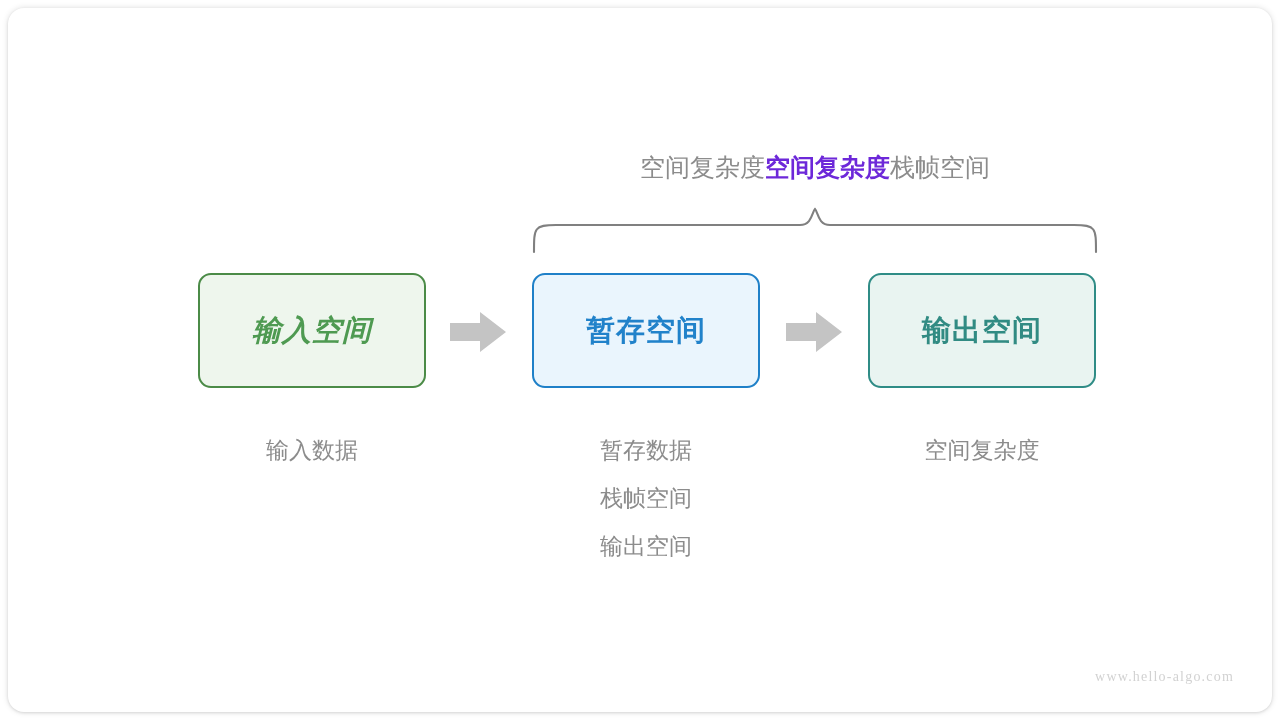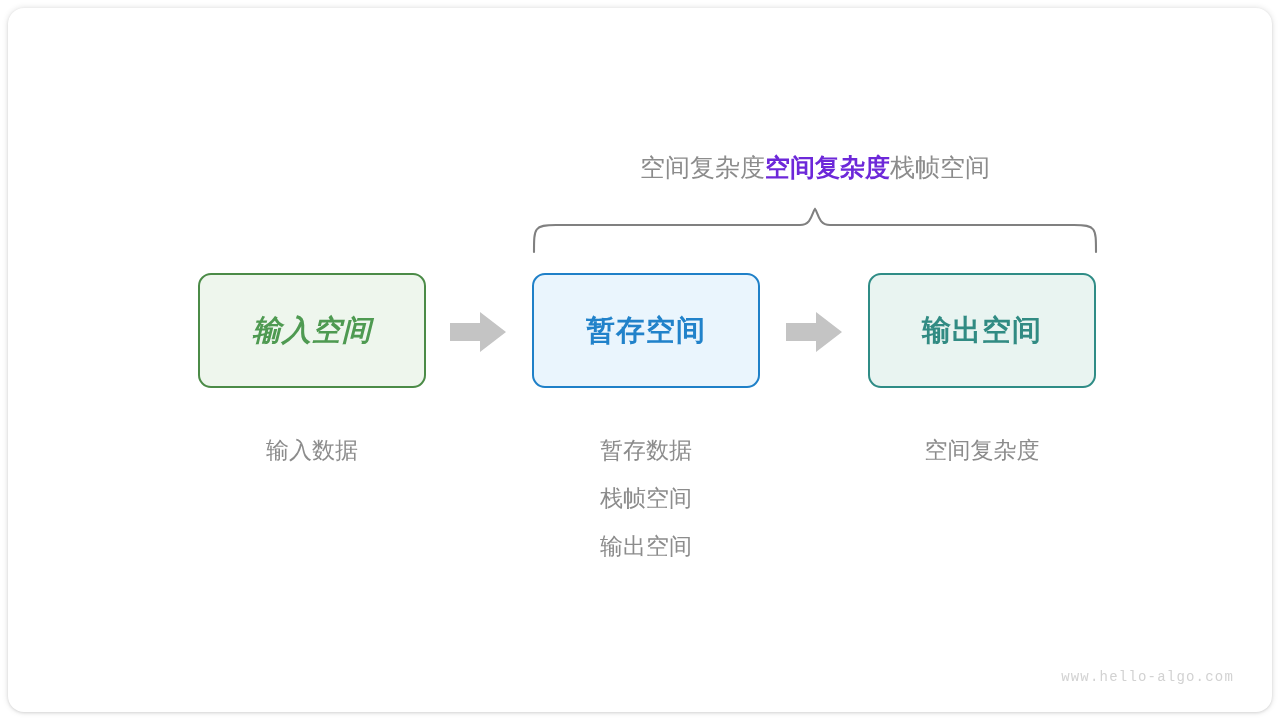--- a/index.html
+++ b/index.html
@@ -102,21 +102,21 @@
   .sub-input  { left: 190px; top: 418px; width: 228px; }
   .sub-temp   { left: 524px; top: 418px; width: 228px; }
   .sub-output { left: 860px; top: 418px; width: 228px; }
 
   
   .watermark {
     position: absolute;
     right: 38px;
     bottom: 27px;
     color: #d2d2d2;
-    font-family: Liberation Mono, monospace;
+    font-family: Liberation Serif, serif;
     font-size: 14px;
     letter-spacing: 1.2px;
   }
 </style>
 </head>
 <body>
 
 <div id="canvas">
   <div class="frame">
 

